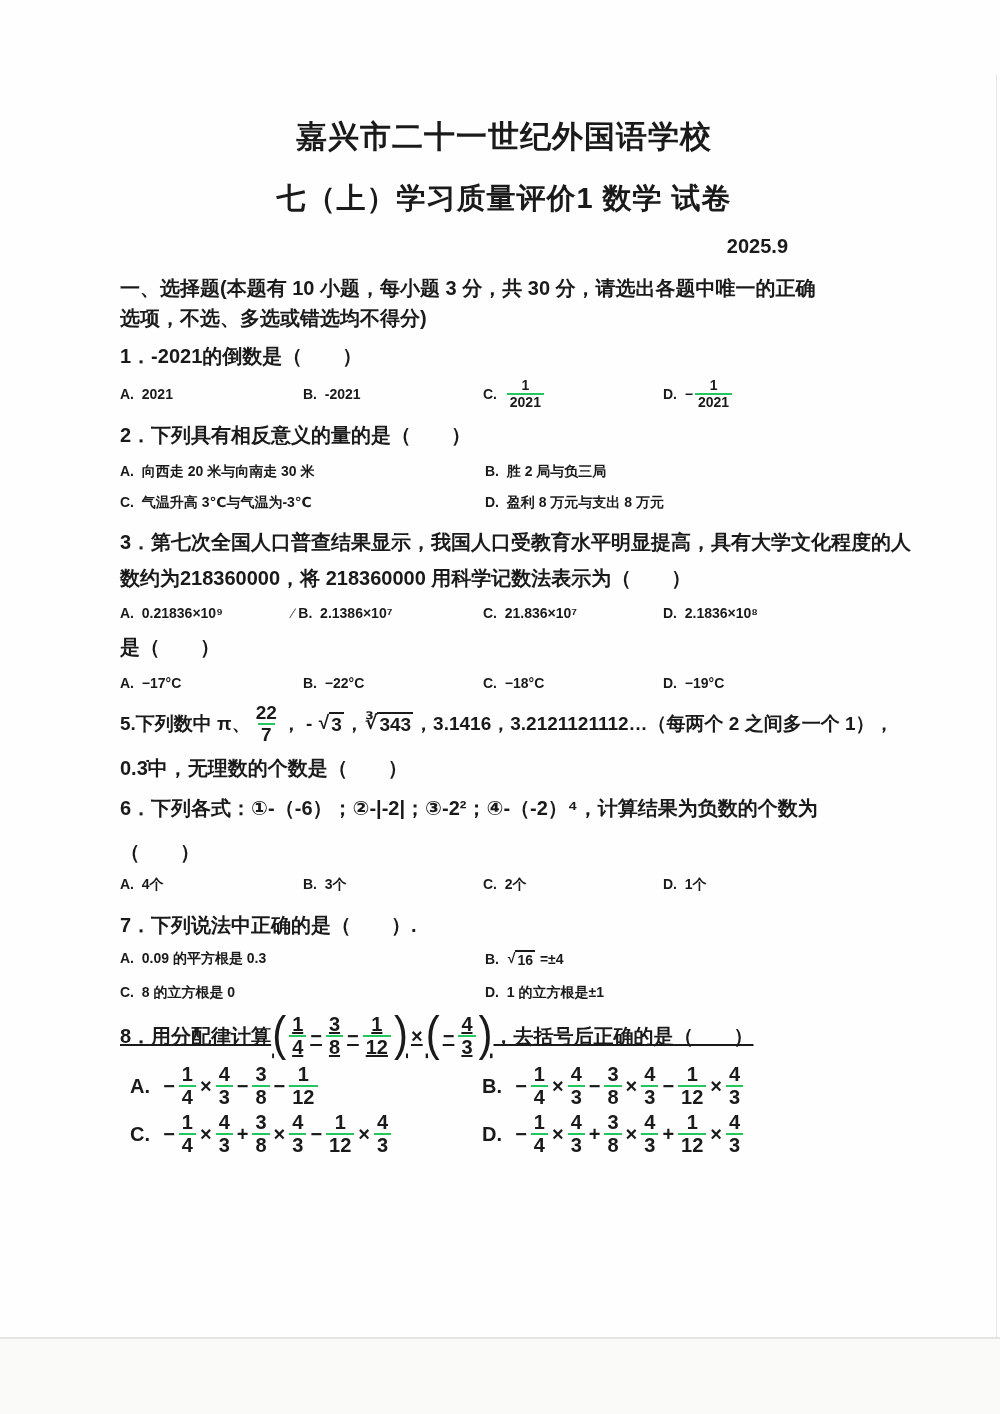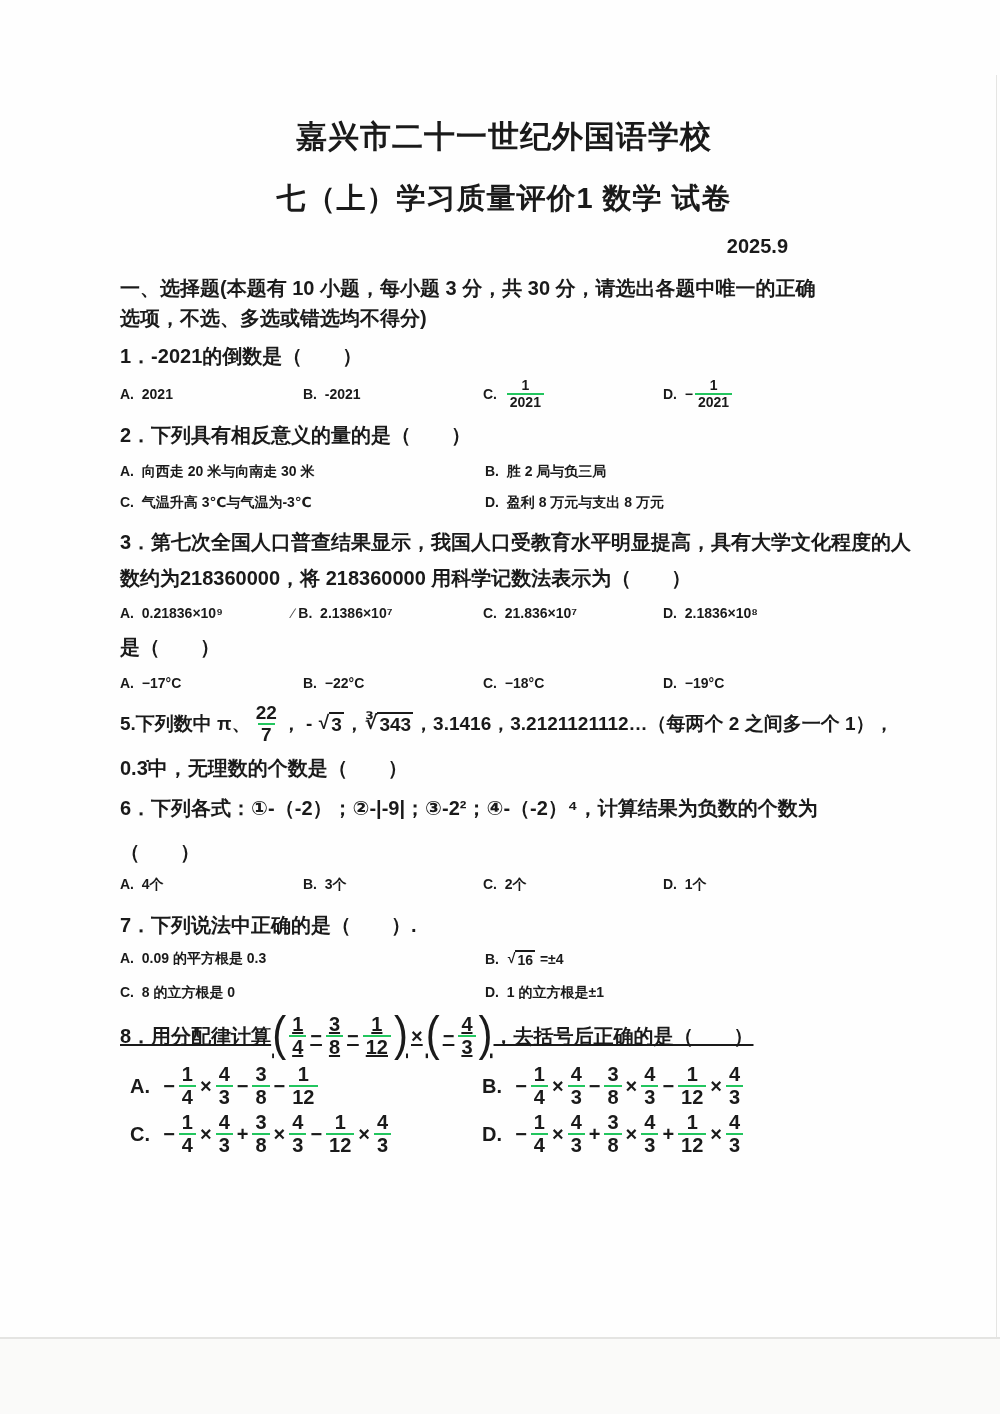--- a/index.html
+++ b/index.html
@@ -86,21 +86,21 @@
       <div class="cell">B.  −22°C</div>
       <div class="cell">C.  −18°C</div>
       <div class="cell">D.  −19°C</div>
     </div>
 
     <div class="mathrow" style="margin-top:12px;font-size:19px;">
       <span>5.下列数中 π、</span><span class="frac"><span class="fn">22</span><span class="fd">7</span></span><span>， - </span><span class="rt"><span class="rsym">√</span><span class="rb">3</span></span><span>，</span><span class="rt"><span class="rsym">∛</span><span class="rb">343</span></span><span>，3.1416，3.2121121112…（每两个 2 之间多一个 1），</span>
     </div>
     <div class="stem" style="margin-top:9px;">0.3̇中，无理数的个数是（　　）</div>
 
-    <div class="stem" style="margin-top:12px;">6．下列各式：①-（-2）；②-|-9|；③-2²；④-（-2）⁴，计算结果为负数的个数为</div>
+    <div class="stem" style="margin-top:12px;">6．下列各式：①-（-6）；②-|-2|；③-2²；④-（-2）⁴，计算结果为负数的个数为</div>
     <div class="stem" style="margin-top:16px;">（　　）</div>
     <div class="optrow opts4" style="margin-top:10px;">
       <div class="cell">A.  4个</div>
       <div class="cell">B.  3个</div>
       <div class="cell">C.  2个</div>
       <div class="cell">D.  1个</div>
     </div>
 
     <div class="stem" style="margin-top:17px;">7．下列说法中正确的是（　　）.</div>
     <div class="optrow opts2" style="margin-top:11px;">

